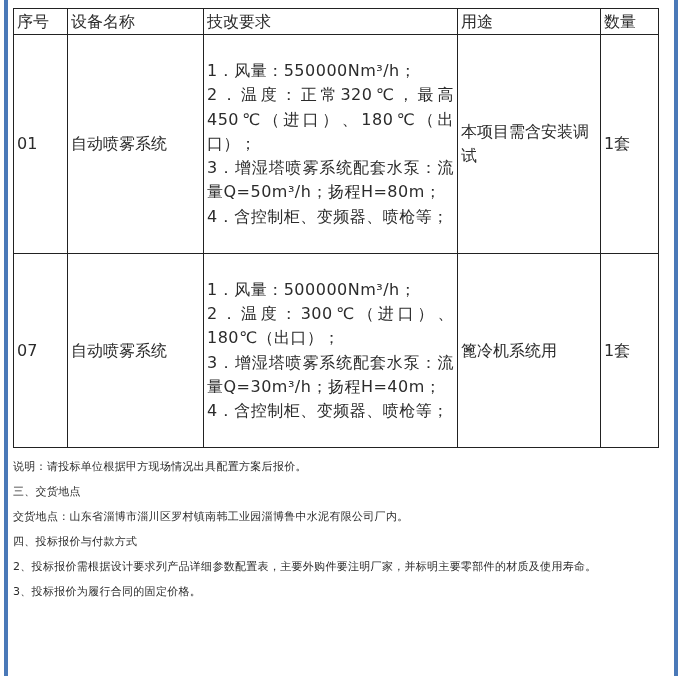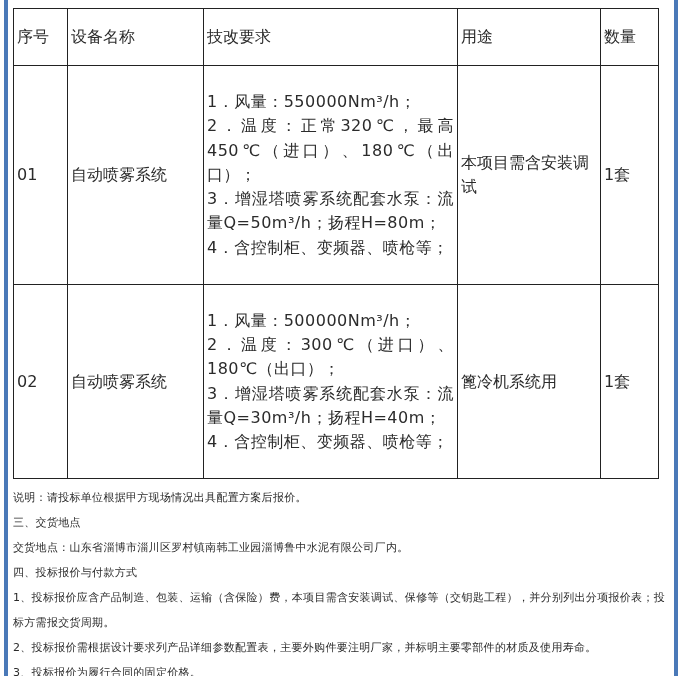--- a/index.html
+++ b/index.html
@@ -28,21 +28,21 @@
   table.spec{
     width:645px;
     border-collapse:collapse;
     table-layout:fixed;
   }
   table.spec th,table.spec td{
     border:1px solid var(--border);
     font-size:16px;
     font-weight:normal;
     line-height:24px;
-    padding:16px 3px;
+    padding:0 3px;
     text-align:left;
     vertical-align:middle;
     overflow:hidden;
   }
   table.spec thead tr{height:26px;}
   tr.row-1{height:219px;}
   tr.row-2{height:194px;}
   td.req-cell{vertical-align:top;}
   .req{
     text-align:justify;
@@ -93,37 +93,36 @@
         <td class="req-cell">
           <div class="req">1．风量：550000Nm³/h；</div>
           <div class="req">2．温度：正常320℃，最高450℃（进口）、180℃（出口）；</div>
           <div class="req">3．增湿塔喷雾系统配套水泵：流量Q=50m³/h；扬程H=80m；</div>
           <div class="req">4．含控制柜、变频器、喷枪等；</div>
         </td>
         <td>本项目需含安装调试</td>
         <td>1套</td>
       </tr>
       <tr class="row-2">
-        <td>02</td>
+        <td>07</td>
         <td>自动喷雾系统</td>
         <td class="req-cell">
           <div class="req">1．风量：500000Nm³/h；</div>
           <div class="req">2．温度：300℃（进口）、180℃（出口）；</div>
           <div class="req">3．增湿塔喷雾系统配套水泵：流量Q=30m³/h；扬程H=40m；</div>
           <div class="req">4．含控制柜、变频器、喷枪等；</div>
         </td>
         <td>篦冷机系统用</td>
         <td>1套</td>
       </tr>
     </tbody>
   </table>
 
   <div class="below">
     <p>说明：请投标单位根据甲方现场情况出具配置方案后报价。</p>
     <h3>三、交货地点</h3>
     <p>交货地点：山东省淄博市淄川区罗村镇南韩工业园淄博鲁中水泥有限公司厂内。</p>
     <h3>四、投标报价与付款方式</h3>
-    <p>1、投标报价应含产品制造、包装、运输（含保险）费，本项目需含安装调试、保修等（交钥匙工程），并分别列出分项报价表；投标方需报交货周期。</p>
     <p>2、投标报价需根据设计要求列产品详细参数配置表，主要外购件要注明厂家，并标明主要零部件的材质及使用寿命。</p>
     <p>3、投标报价为履行合同的固定价格。</p>
   </div>
 
 </div>
 
 </body></html>

